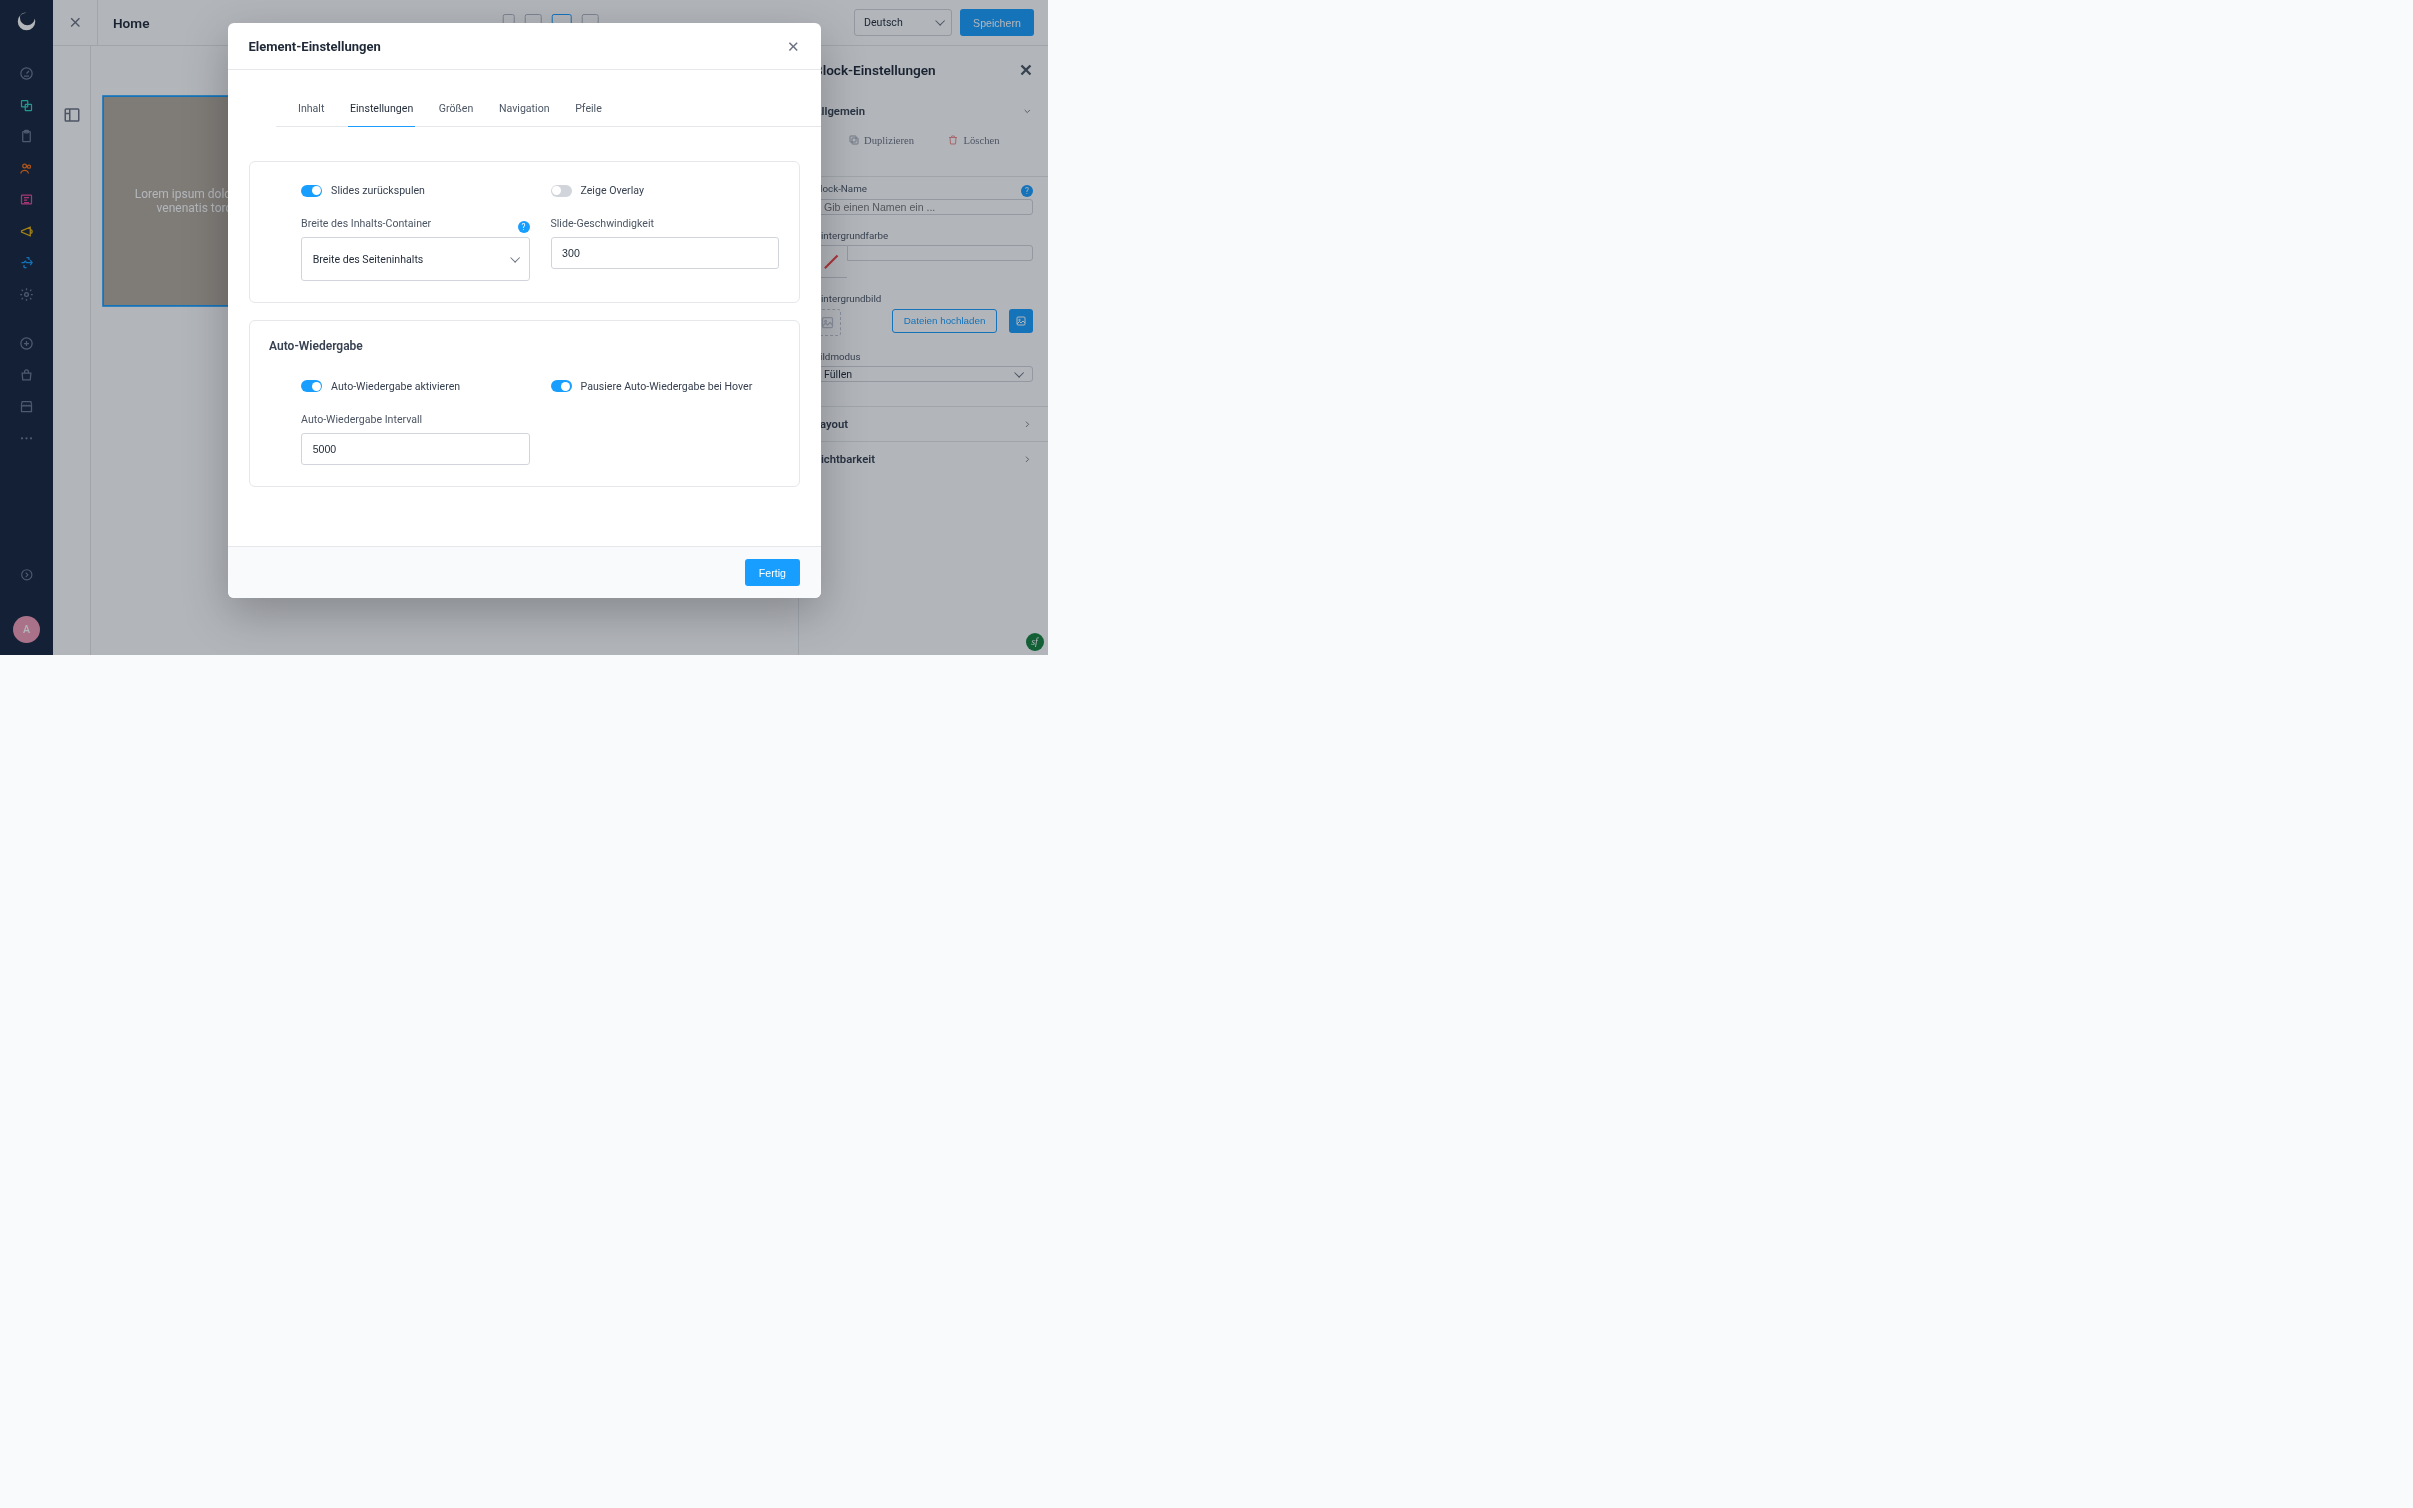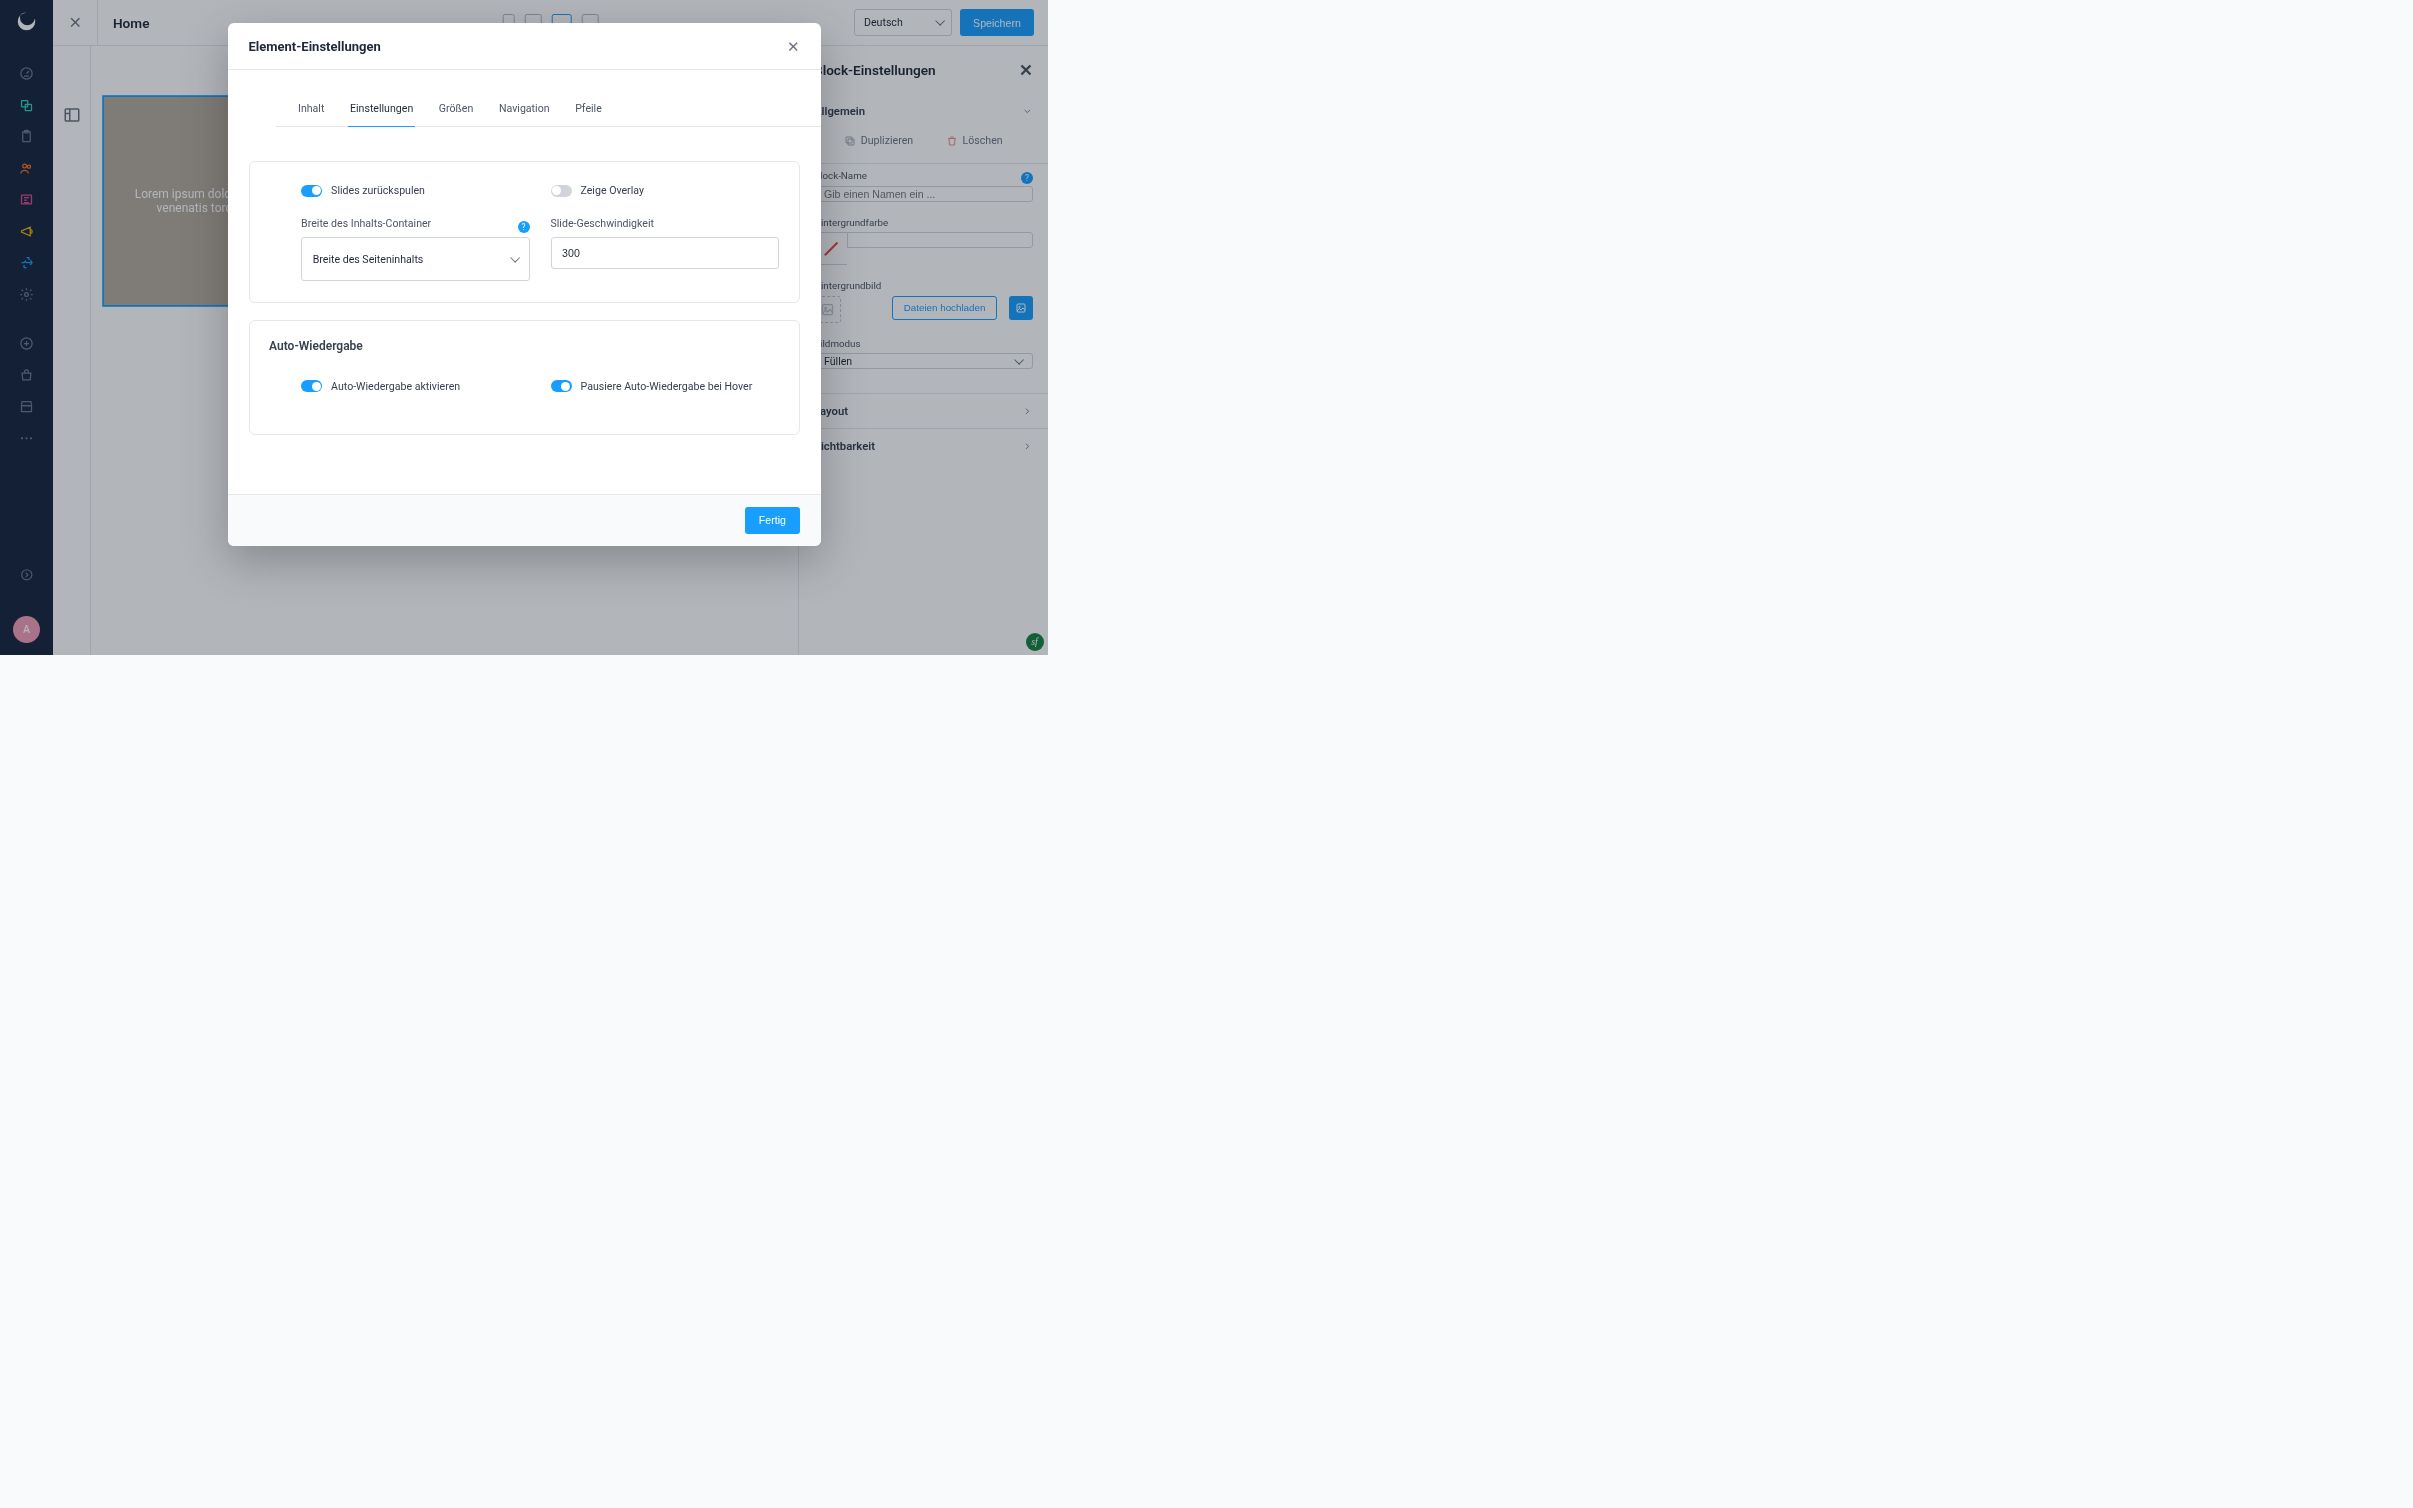--- a/index.html
+++ b/index.html
@@ -191,24 +191,25 @@
   .rpanel .section-h {
     display: flex; align-items: center;
     padding: 10.6px 15px;
     font-size: 11.3px; font-weight: 600;
     color: #374151;
     cursor: pointer;
   }
   .rpanel .section-h .chev { margin-left: auto; display: flex; align-items: center; }
   .rpanel .dup-del {
     display: flex;
-    padding: 6px 15px 16px;
+    padding: 6px 15px 30px;
     gap: 33px;
     border-bottom: 0.8px solid #e5e7eb;
     justify-content: center;
+    font-family: Liberation Serif, serif;
   }
   .rpanel .dup-del .it {
     display: flex; align-items: center; gap: 4.5px;
     color: #6b7280; font-size: 10.6px;
     cursor: pointer;
   }
   .rpanel .field {
     padding: 6px 15px 9px;
   }
   .rpanel .field label {
@@ -738,20 +739,27 @@
         <div class="row2" style="margin-bottom:19.6px">
           <div class="toggle-row">
             <div class="toggle on"></div>
             <label>Auto-Wiedergabe aktivieren</label>
           </div>
           <div class="toggle-row">
             <div class="toggle on"></div>
             <label>Pausiere Auto-Wiedergabe bei Hover</label>
           </div>
         </div>
+        <div class="row2">
+          <div class="form-field">
+            <label>Auto-Wiedergabe Intervall</label>
+            <input class="txt-in" value="5000" style="">
+          </div>
+          <div></div>
+        </div>
       </div>
     </div>
     <div class="m-foot">
       <button class="btn-primary">Fertig</button>
     </div>
   </div>
 </div>
 
 
 </body></html>

